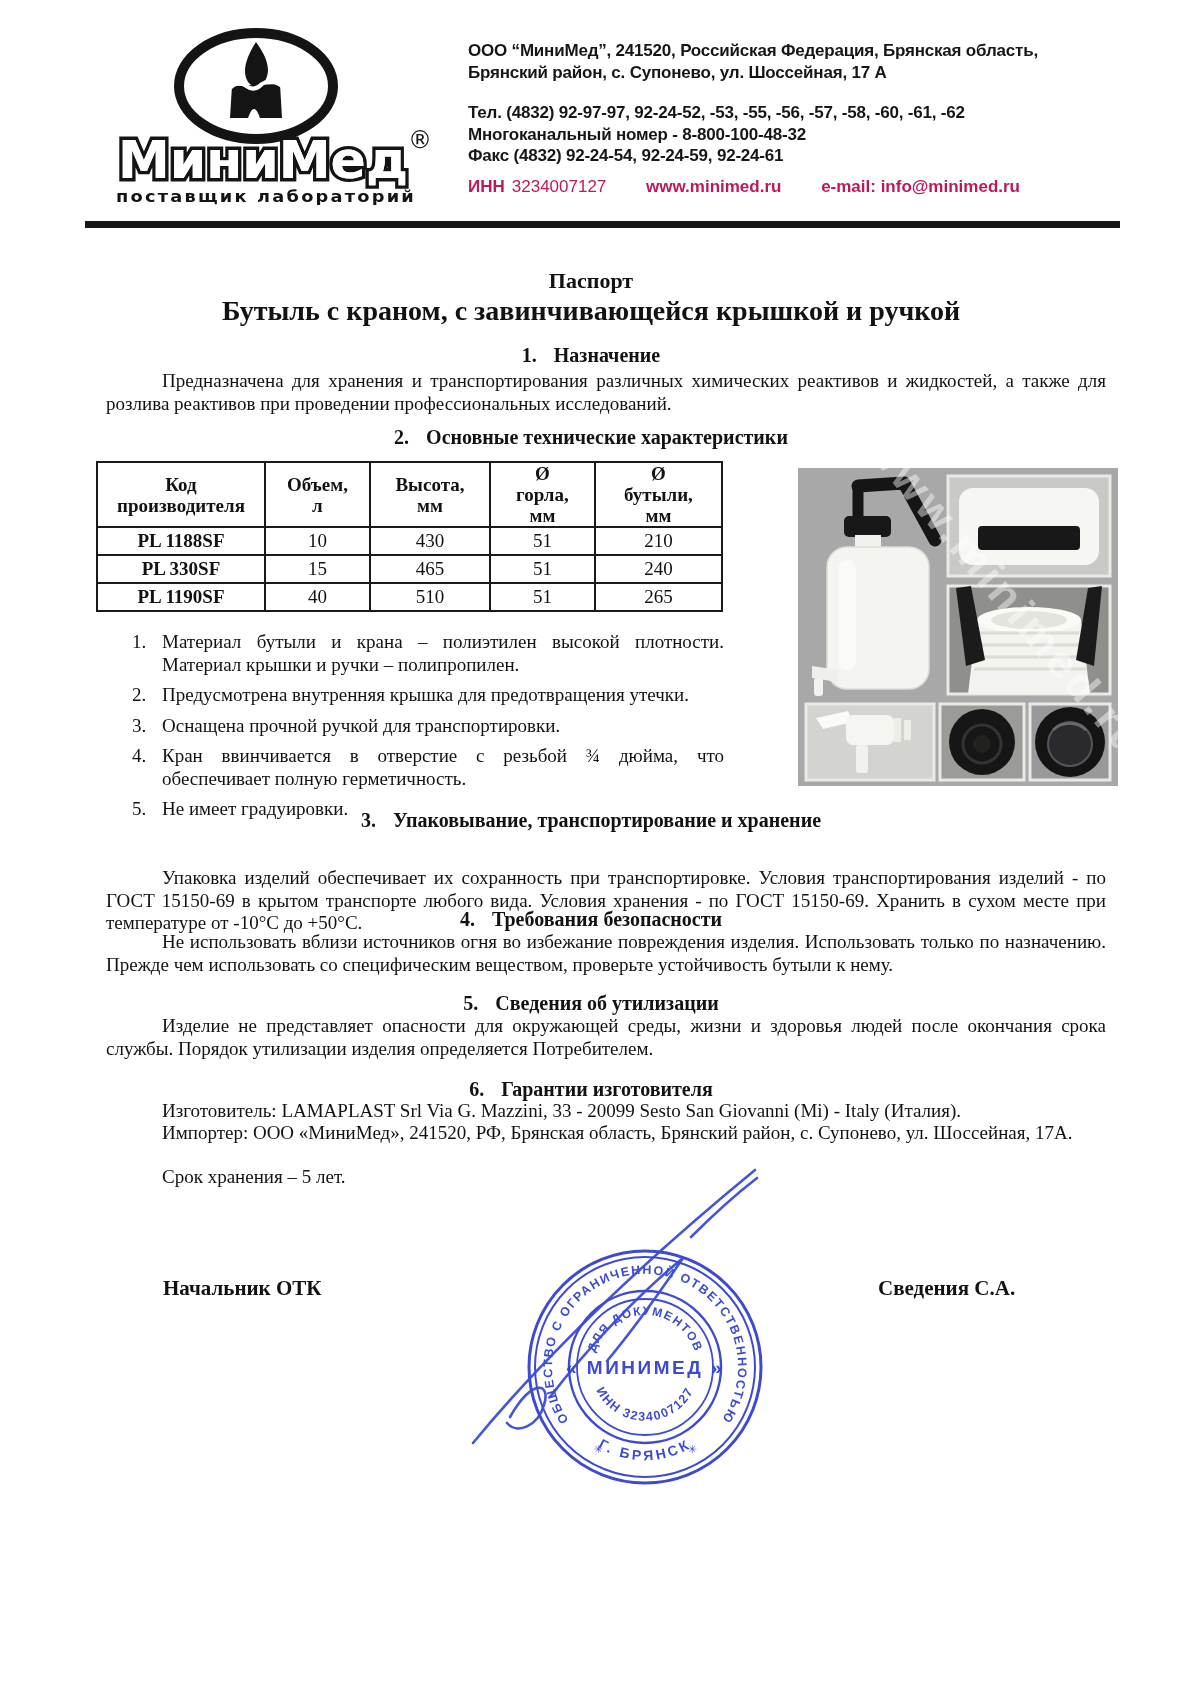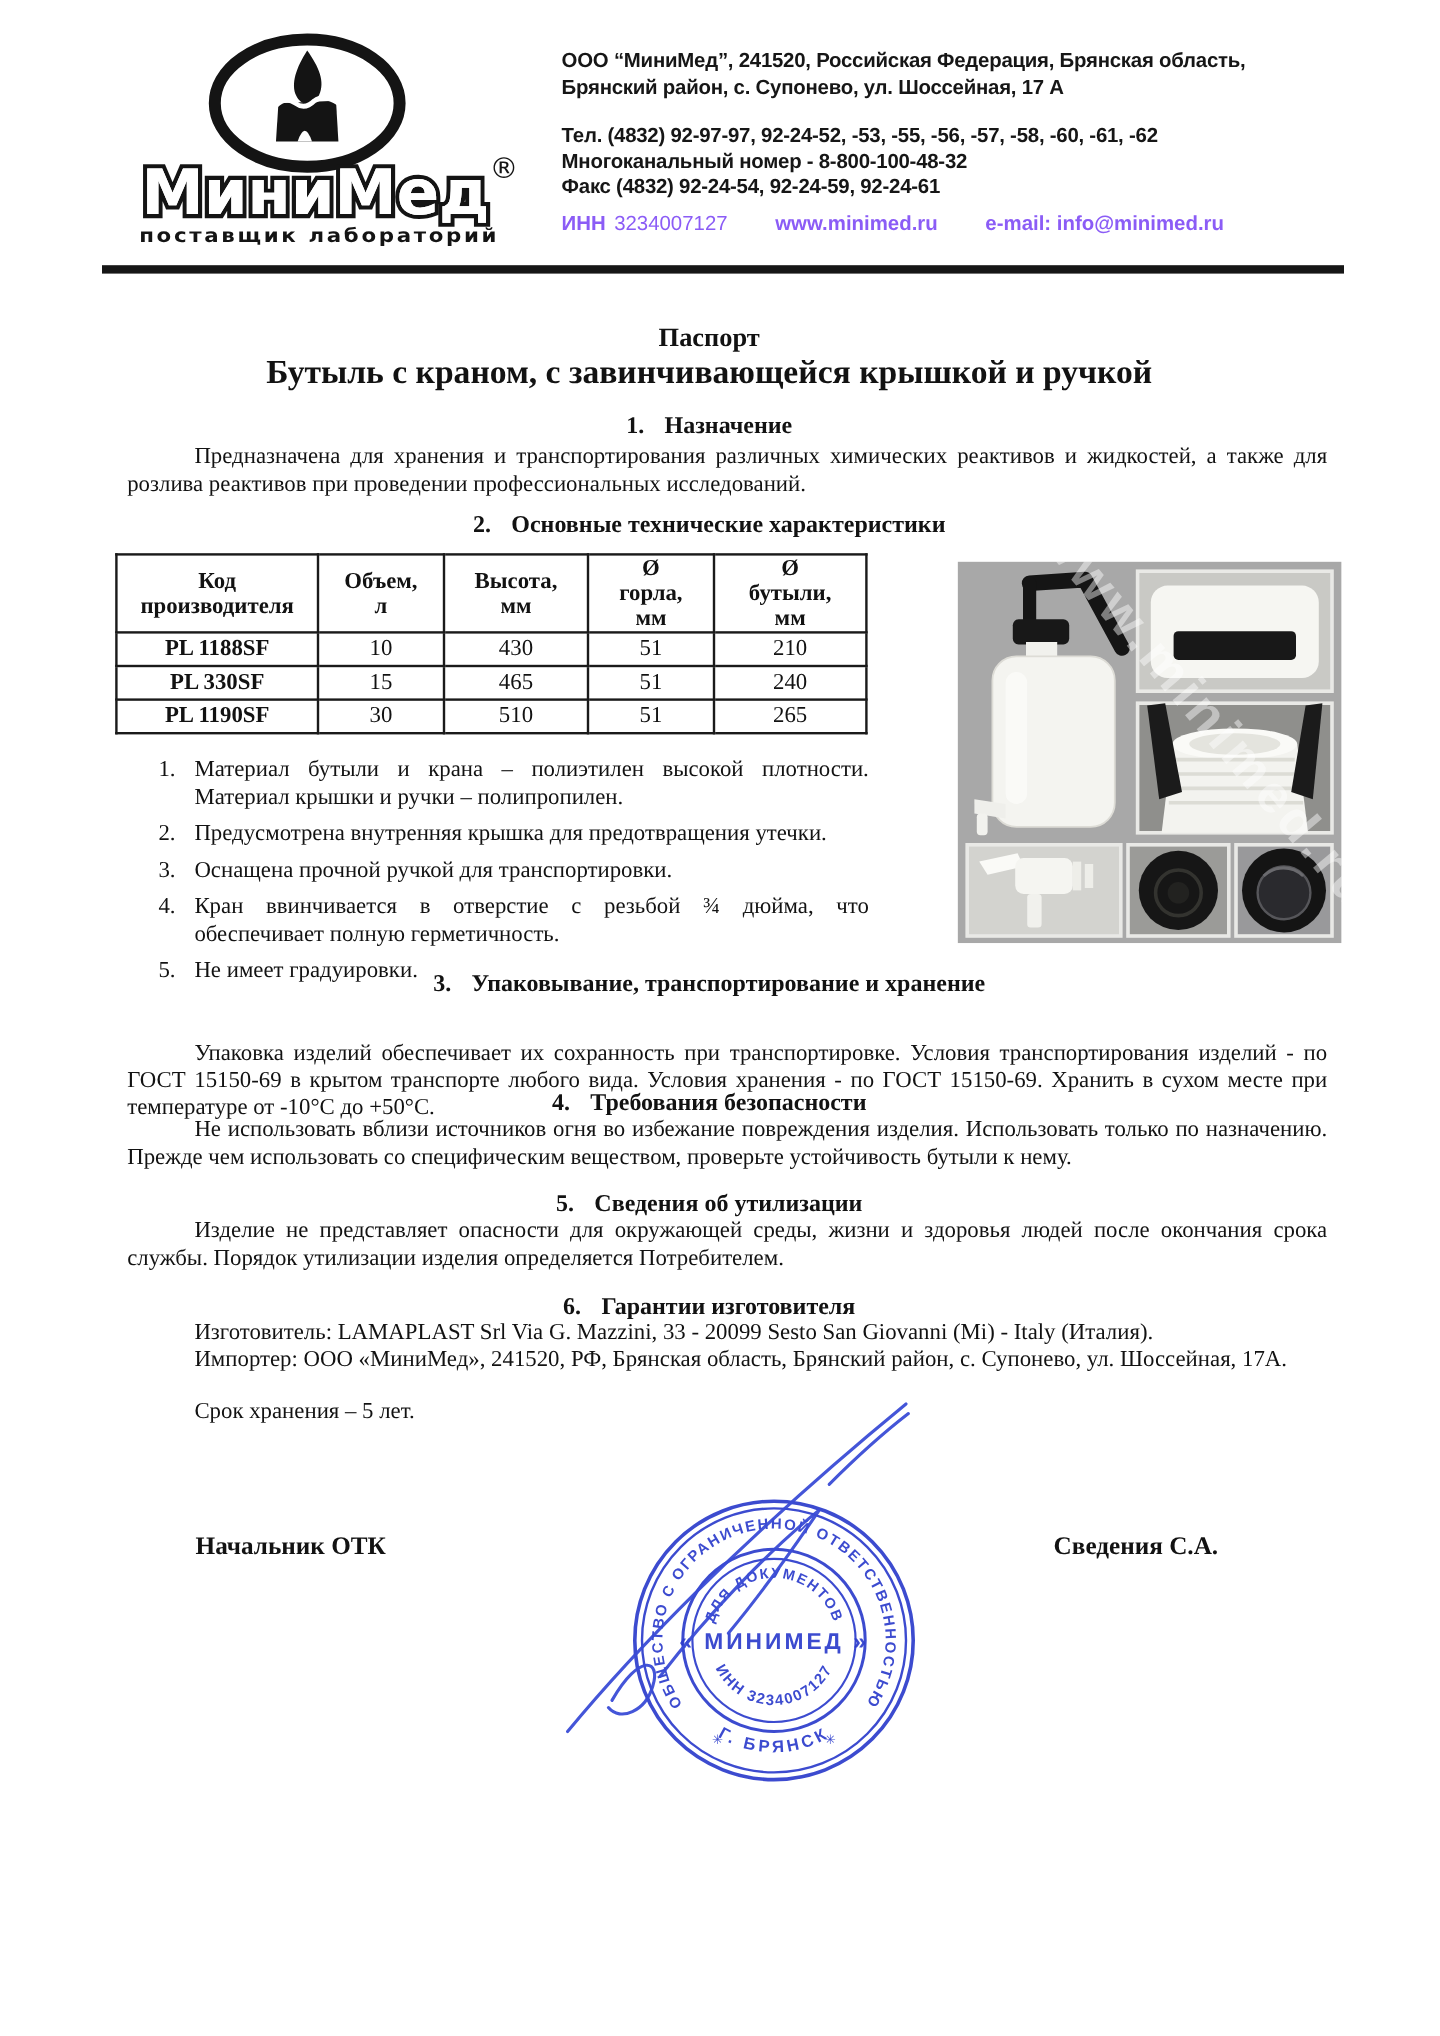--- a/index.html
+++ b/index.html
@@ -6,21 +6,21 @@
   .page{position:relative;width:1200px;height:1697px;background:#fff;overflow:hidden;
         font-family:"Liberation Serif","DejaVu Serif",serif;color:#121212;}
 
   
   .logo-block{position:absolute;left:108px;top:26px;width:330px;height:182px;}
   .contact-block{position:absolute;left:468px;top:40px;width:575px;
         font-family:"Liberation Sans","DejaVu Sans",sans-serif;font-weight:bold;
         font-size:17px;line-height:21.5px;color:#161616;letter-spacing:-0.2px;}
   .contact-gap{height:19px;}
   .inn-row{position:absolute;left:468px;top:177px;width:552px;display:flex;justify-content:space-between;
-        font-family:"Liberation Sans","DejaVu Sans",sans-serif;font-size:17px;color:#8b5cf6;}
+        font-family:"Liberation Sans","DejaVu Sans",sans-serif;font-size:17px;color:#be185d;}
   .inn-row .b{font-weight:bold;}
   .inn-pair{display:flex;gap:7px;}
   .header-rule{position:absolute;left:85px;top:221px;width:1035px;height:7px;background:#161616;}
 
   
   .cline{position:absolute;left:96px;width:990px;text-align:center;}
   .doc-type{top:268px;font-size:22px;font-weight:bold;}
   .product-title{top:295px;font-size:28px;font-weight:bold;}
   .sec-h{font-size:20px;font-weight:bold;}
   .sec-h .num{margin-right:17px;}
@@ -137,21 +137,21 @@
     </tr>
     <tr>
       <td class="code">PL 330SF</td>
       <td>15</td>
       <td>465</td>
       <td>51</td>
       <td>240</td>
     </tr>
     <tr>
       <td class="code">PL 1190SF</td>
-      <td>30</td>
+      <td>40</td>
       <td>510</td>
       <td>51</td>
       <td>265</td>
     </tr>
   </tbody>
     </table>
 
   <div class="photo-panel">
     <svg width="320" height="318" viewBox="0 0 320 318">
       <rect x="0" y="0" width="320" height="318" fill="#a8a8a8"></rect>

